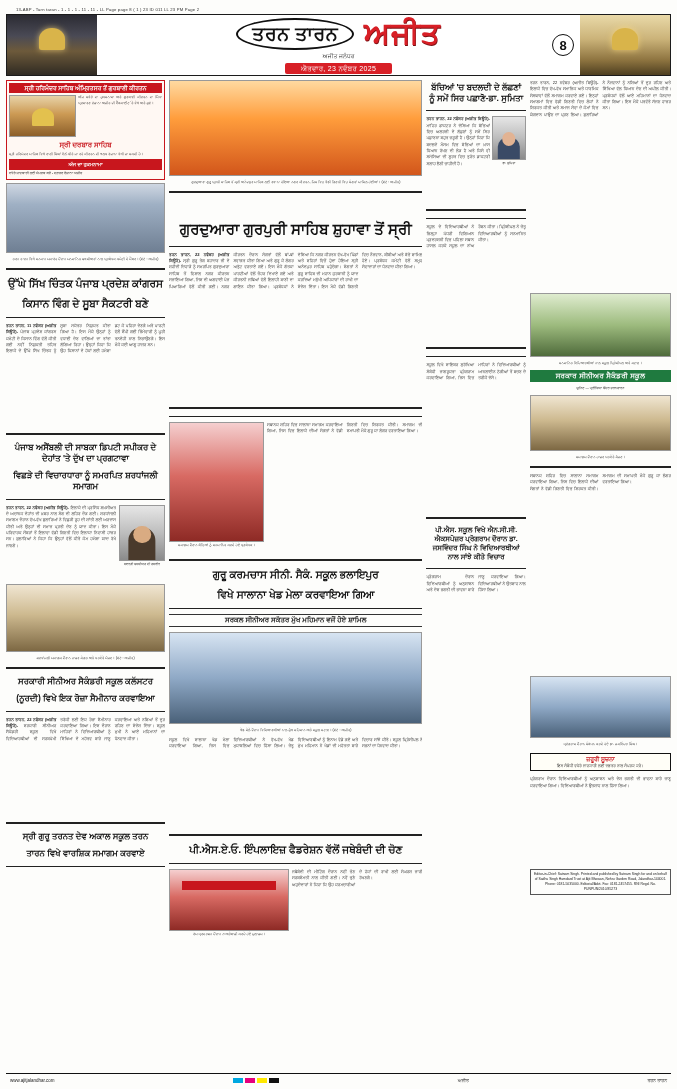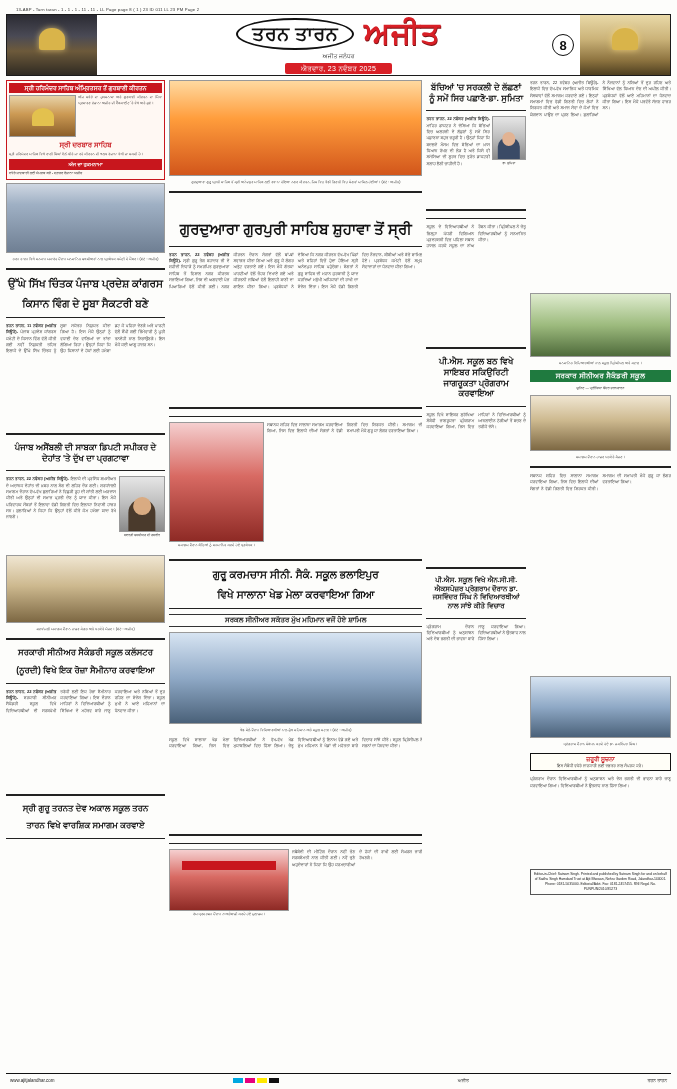--- a/index.html
+++ b/index.html
@@ -345,20 +345,21 @@
       <div class="hl med">ਉੱਘੇ ਸਿੱਖ ਚਿੰਤਕ ਪੰਜਾਬ ਪ੍ਰਦੇਸ਼ ਕਾਂਗਰਸ</div>
       <div class="hl med">ਕਿਸਾਨ ਵਿੰਗ ਦੇ ਸੂਬਾ ਸੈਕਟਰੀ ਬਣੇ</div>
       <div class="rule"></div>
       <div class="body-text cols3" style="height:105px;">
         <span style="font-weight:bold;">ਤਰਨ ਤਾਰਨ, 11 ਨਵੰਬਰ (ਅਜੀਤ ਬਿਊਰੋ)-</span>
         <span>ਪੰਜਾਬ ਪ੍ਰਦੇਸ਼ ਕਾਂਗਰਸ ਕਮੇਟੀ ਦੇ ਕਿਸਾਨ ਵਿੰਗ ਵੱਲੋਂ ਕੀਤੀ ਗਈ ਨਵੀਂ ਨਿਯੁਕਤੀ ਤਹਿਤ ਇਲਾਕੇ ਦੇ ਉੱਘੇ ਸਿੱਖ ਚਿੰਤਕ ਨੂੰ ਸੂਬਾ ਸਕੱਤਰ ਨਿਯੁਕਤ ਕੀਤਾ ਗਿਆ ਹੈ। ਇਸ ਮੌਕੇ ਉਨ੍ਹਾਂ ਨੂੰ ਵਧਾਈ ਦੇਣ ਵਾਲਿਆਂ ਦਾ ਤਾਂਤਾ ਲੱਗਿਆ ਰਿਹਾ। ਉਨ੍ਹਾਂ ਕਿਹਾ ਕਿ ਉਹ ਕਿਸਾਨਾਂ ਦੇ ਹੱਕਾਂ ਲਈ ਹਮੇਸ਼ਾ ਡਟ ਕੇ ਪਹਿਰਾ ਦੇਣਗੇ ਅਤੇ ਪਾਰਟੀ ਵੱਲੋਂ ਸੌਂਪੀ ਗਈ ਜ਼ਿੰਮੇਵਾਰੀ ਨੂੰ ਪੂਰੀ ਤਨਦੇਹੀ ਨਾਲ ਨਿਭਾਉਣਗੇ। ਇਸ ਮੌਕੇ ਕਈ ਆਗੂ ਹਾਜ਼ਰ ਸਨ।</span>
       </div>
 
       <div class="rule thick"></div>
       <div class="hl sm">ਪੰਜਾਬ ਅਸੈਂਬਲੀ ਦੀ ਸਾਬਕਾ ਡਿਪਟੀ ਸਪੀਕਰ ਦੇ ਦੇਹਾਂਤ 'ਤੇ ਦੁੱਖ ਦਾ ਪ੍ਰਗਟਾਵਾ</div>
+      <div class="hl sm">ਵਿਛੜੇ ਦੀ ਵਿਚਾਰਧਾਰਾ ਨੂੰ ਸਮਰਪਿਤ ਸ਼ਰਧਾਂਜਲੀ ਸਮਾਗਮ</div>
       <div class="rule"></div>
       <div style="display:flex;gap:3px;">
         <div class="body-text" style="flex:1;height:76px;">
           <span style="font-weight:bold;">ਤਰਨ ਤਾਰਨ, 22 ਨਵੰਬਰ (ਅਜੀਤ ਬਿਊਰੋ)-</span>
           <span>ਇਲਾਕੇ ਦੀ ਪ੍ਰਸਿੱਧ ਸ਼ਖ਼ਸੀਅਤ ਦੇ ਅਚਾਨਕ ਦੇਹਾਂਤ ਦੀ ਖ਼ਬਰ ਨਾਲ ਸੋਗ ਦੀ ਲਹਿਰ ਦੌੜ ਗਈ। ਸ਼ਰਧਾਂਜਲੀ ਸਮਾਗਮ ਦੌਰਾਨ ਵੱਖ-ਵੱਖ ਬੁਲਾਰਿਆਂ ਨੇ ਵਿਛੜੀ ਰੂਹ ਦੀ ਸ਼ਾਂਤੀ ਲਈ ਅਰਦਾਸ ਕੀਤੀ ਅਤੇ ਉਨ੍ਹਾਂ ਦੀ ਸਮਾਜ ਪ੍ਰਤੀ ਦੇਣ ਨੂੰ ਯਾਦ ਕੀਤਾ। ਇਸ ਮੌਕੇ ਪਰਿਵਾਰਕ ਮੈਂਬਰਾਂ ਤੋਂ ਇਲਾਵਾ ਵੱਡੀ ਗਿਣਤੀ ਵਿਚ ਇਲਾਕਾ ਨਿਵਾਸੀ ਹਾਜ਼ਰ ਸਨ। ਬੁਲਾਰਿਆਂ ਨੇ ਕਿਹਾ ਕਿ ਉਨ੍ਹਾਂ ਵੱਲੋਂ ਕੀਤੇ ਕੰਮ ਹਮੇਸ਼ਾ ਯਾਦ ਰੱਖੇ ਜਾਣਗੇ।</span>
         </div>
         <div style="width:46px;">
           <div class="photo ph-portrait" style="height:56px;">
             <div style="position:absolute;bottom:0;left:50%;transform:translateX(-50%);width:62%;height:58%;background:#4a3a2c;border-radius:40% 40% 0 0;"></div>
             <div style="position:absolute;bottom:30%;left:50%;transform:translateX(-50%);width:40%;aspect-ratio:1;border-radius:50%;background:#d9ab82;"></div>
@@ -460,20 +461,21 @@
           <div class="person b" style="width:6%"></div>
             <div class="person b" style="width:6%"></div>
           <div class="person b" style="width:6%"></div>
             <div class="person b" style="width:6%"></div>
         </div>
       </div>
       <div class="cap">ਖੇਡ ਮੇਲੇ ਦੌਰਾਨ ਵਿਦਿਆਰਥੀਆਂ ਨਾਲ ਮੁੱਖ ਮਹਿਮਾਨ ਅਤੇ ਸਕੂਲ ਸਟਾਫ਼।   (ਫੋਟੋ : ਅਜੀਤ)</div>
       <div class="body-text cols4" style="height:92px;">ਸਕੂਲ ਵਿਖੇ ਸਾਲਾਨਾ ਖੇਡ ਮੇਲਾ ਕਰਵਾਇਆ ਗਿਆ, ਜਿਸ ਵਿਚ ਵਿਦਿਆਰਥੀਆਂ ਨੇ ਵੱਖ-ਵੱਖ ਖੇਡ ਮੁਕਾਬਲਿਆਂ ਵਿਚ ਹਿੱਸਾ ਲਿਆ। ਜੇਤੂ ਵਿਦਿਆਰਥੀਆਂ ਨੂੰ ਇਨਾਮ ਵੰਡੇ ਗਏ ਅਤੇ ਮੁੱਖ ਮਹਿਮਾਨ ਨੇ ਖੇਡਾਂ ਦੀ ਮਹੱਤਤਾ ਬਾਰੇ ਵਿਚਾਰ ਸਾਂਝੇ ਕੀਤੇ। ਸਕੂਲ ਪ੍ਰਿੰਸੀਪਲ ਨੇ ਸਭਨਾਂ ਦਾ ਧੰਨਵਾਦ ਕੀਤਾ।</div>
 
       <div class="rule thick"></div>
+      <div class="hl med">ਪੀ.ਐਸ.ਏ.ਓ. ਇੰਪਲਾਇਜ਼ ਫੈਡਰੇਸ਼ਨ ਵੱਲੋਂ ਜਥੇਬੰਦੀ ਦੀ ਚੋਣ</div>
       <div class="rule"></div>
       <div style="display:flex;gap:3px;">
         <div style="width:120px;">
           <div class="photo ph-red" style="height:62px;">
             <div style="position:absolute;top:18%;left:10%;right:10%;height:16%;background:#c8161d;"></div>
             <div class="people" style="height:50%;">
               <div class="person k"></div>
                 <div class="person w"></div>
                 <div class="person k"></div>
               <div class="person r"></div>
@@ -482,42 +484,41 @@
               <div class="person w"></div>
             </div>
           </div>
           <div class="cap">ਰੋਸ ਪ੍ਰਦਰਸ਼ਨ ਦੌਰਾਨ ਨਾਅਰੇਬਾਜ਼ੀ ਕਰਦੇ ਹੋਏ ਮੁਲਾਜ਼ਮ।</div>
         </div>
         <div class="body-text cols2" style="flex:1;height:72px;">ਜਥੇਬੰਦੀ ਦੀ ਮੀਟਿੰਗ ਦੌਰਾਨ ਨਵੀਂ ਚੋਣ ਸਰਬਸੰਮਤੀ ਨਾਲ ਕੀਤੀ ਗਈ। ਨਵੇਂ ਚੁਣੇ ਅਹੁਦੇਦਾਰਾਂ ਨੇ ਕਿਹਾ ਕਿ ਉਹ ਕਰਮਚਾਰੀਆਂ ਦੇ ਹੱਕਾਂ ਦੀ ਰਾਖੀ ਲਈ ਸੰਘਰਸ਼ ਜਾਰੀ ਰੱਖਣਗੇ।</div>
       </div>
     </div>
 
     <div class="col c3">
-      <div class="hl sm">ਬੱਚਿਆਂ 'ਚ ਸਰਕਲੀ ਦੇ ਲੱਛਣਾਂ ਨੂੰ ਸਮੇਂ ਸਿਰ ਪਛਾਣੋ-ਡਾ. ਸੁਮਿਤਾ</div>
+      <div class="hl sm">ਬੱਚਿਆਂ 'ਚ ਬਦਲਦੀ ਦੇ ਲੱਛਣਾਂ ਨੂੰ ਸਮੇਂ ਸਿਰ ਪਛਾਣੋ-ਡਾ. ਸੁਮਿਤਾ</div>
       <div class="rule"></div>
       <div style="display:flex;gap:2px;">
         <div class="body-text" style="flex:1;height:88px;">
           <span style="font-weight:bold;">ਤਰਨ ਤਾਰਨ, 22 ਨਵੰਬਰ (ਅਜੀਤ ਬਿਊਰੋ)-</span>
           <span>ਮਾਹਿਰ ਡਾਕਟਰ ਨੇ ਦੱਸਿਆ ਕਿ ਬੱਚਿਆਂ ਵਿਚ ਅਲਰਜੀ ਦੇ ਲੱਛਣਾਂ ਨੂੰ ਸਮੇਂ ਸਿਰ ਪਛਾਣਨਾ ਬਹੁਤ ਜ਼ਰੂਰੀ ਹੈ। ਉਨ੍ਹਾਂ ਕਿਹਾ ਕਿ ਬਦਲਦੇ ਮੌਸਮ ਵਿਚ ਬੱਚਿਆਂ ਦਾ ਖ਼ਾਸ ਧਿਆਨ ਰੱਖਣ ਦੀ ਲੋੜ ਹੈ ਅਤੇ ਕਿਸੇ ਵੀ ਸਮੱਸਿਆ ਦੀ ਸੂਰਤ ਵਿਚ ਤੁਰੰਤ ਡਾਕਟਰੀ ਸਲਾਹ ਲੈਣੀ ਚਾਹੀਦੀ ਹੈ।</span>
         </div>
         <div style="width:34px;">
           <div class="photo ph-portrait" style="height:44px;">
             <div style="position:absolute;bottom:0;left:50%;transform:translateX(-50%);width:70%;height:52%;background:#3a4a66;border-radius:45% 45% 0 0;"></div>
             <div style="position:absolute;bottom:32%;left:50%;transform:translateX(-50%);width:42%;aspect-ratio:1;border-radius:50%;background:#e2b393;"></div>
           </div>
           <div class="cap" style="font-size:3.2px;">ਡਾ. ਸੁਮਿਤਾ</div>
         </div>
       </div>
 
       <div class="rule thick"></div>
       <div class="rule"></div>
       <div class="body-text cols2" style="height:118px;">ਸਕੂਲ ਦੇ ਵਿਦਿਆਰਥੀਆਂ ਨੇ ਜ਼ਿਲ੍ਹਾ ਪੱਧਰੀ ਵਿਗਿਆਨ ਪ੍ਰਦਰਸ਼ਨੀ ਵਿਚ ਪਹਿਲਾ ਸਥਾਨ ਹਾਸਲ ਕਰਕੇ ਸਕੂਲ ਦਾ ਨਾਂਅ ਰੌਸ਼ਨ ਕੀਤਾ। ਪ੍ਰਿੰਸੀਪਲ ਨੇ ਜੇਤੂ ਵਿਦਿਆਰਥੀਆਂ ਨੂੰ ਸਨਮਾਨਿਤ ਕੀਤਾ।</div>
 
       <div class="rule thick"></div>
-      <div class="hl sm">ਪੀ.ਐਸ. ਸਕੂਲ ਬਠ ਵਿਖੇ ਸਾਇਬਰ ਸਕਿਉਰਿਟੀ ਜਾਗਰੂਕਤਾ ਪ੍ਰੋਗਰਾਮ ਕਰਵਾਇਆ</div>
       <div class="rule"></div>
       <div class="body-text cols2" style="height:150px;">ਸਕੂਲ ਵਿਖੇ ਸਾਇਬਰ ਸੁਰੱਖਿਆ ਸੰਬੰਧੀ ਜਾਗਰੂਕਤਾ ਪ੍ਰੋਗਰਾਮ ਕਰਵਾਇਆ ਗਿਆ, ਜਿਸ ਵਿਚ ਮਾਹਿਰਾਂ ਨੇ ਵਿਦਿਆਰਥੀਆਂ ਨੂੰ ਆਨਲਾਈਨ ਠੱਗੀਆਂ ਤੋਂ ਬਚਣ ਦੇ ਤਰੀਕੇ ਦੱਸੇ।</div>
 
       <div class="rule thick"></div>
       <div class="hl xs">ਪੀ.ਐਸ. ਸਕੂਲ ਵਿਖੇ ਐਨ.ਸੀ.ਸੀ. ਐਕਸਪੋਜ਼ਰ ਪ੍ਰੋਗਰਾਮ ਦੌਰਾਨ ਡਾ. ਜਸਵਿੰਦਰ ਸਿੰਘ ਨੇ ਵਿਦਿਆਰਥੀਆਂ ਨਾਲ ਸਾਂਝੇ ਕੀਤੇ ਵਿਚਾਰ</div>
       <div class="rule"></div>
       <div class="body-text cols2" style="height:150px;">ਪ੍ਰੋਗਰਾਮ ਦੌਰਾਨ ਵਿਦਿਆਰਥੀਆਂ ਨੂੰ ਅਨੁਸ਼ਾਸਨ ਅਤੇ ਦੇਸ਼ ਭਗਤੀ ਦੀ ਭਾਵਨਾ ਬਾਰੇ ਜਾਣੂ ਕਰਵਾਇਆ ਗਿਆ। ਵਿਦਿਆਰਥੀਆਂ ਨੇ ਉਤਸ਼ਾਹ ਨਾਲ ਹਿੱਸਾ ਲਿਆ।</div>
     </div>
 
     <div class="col c4">

